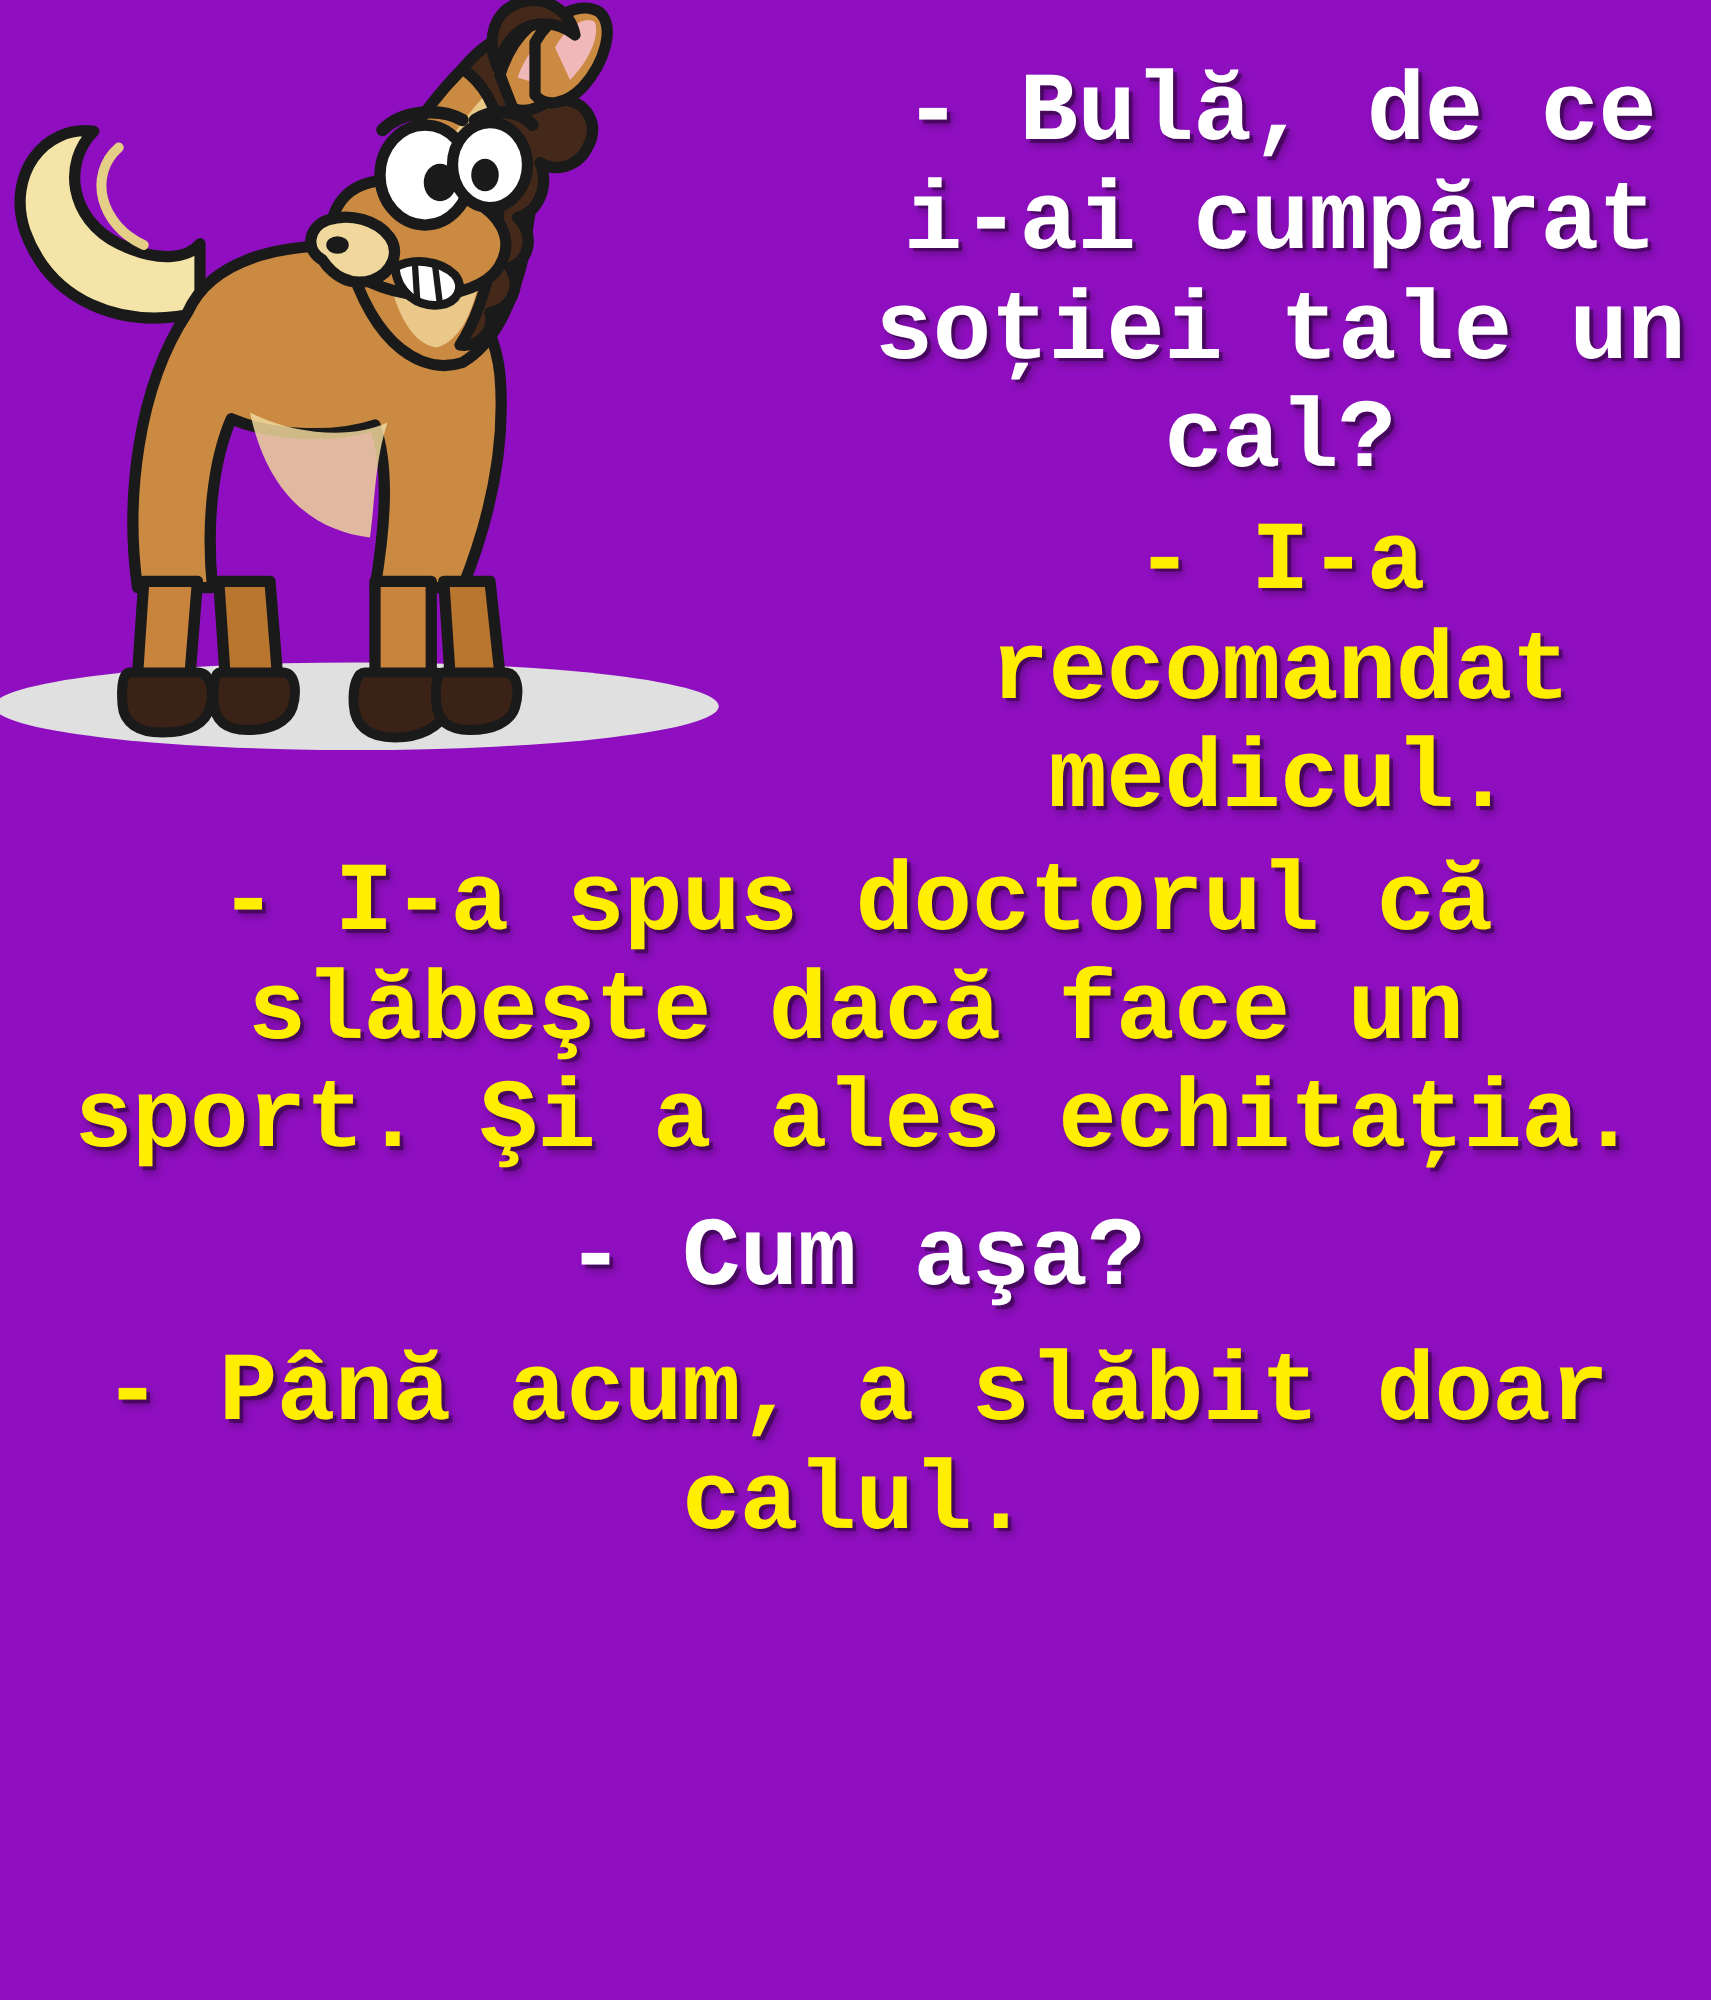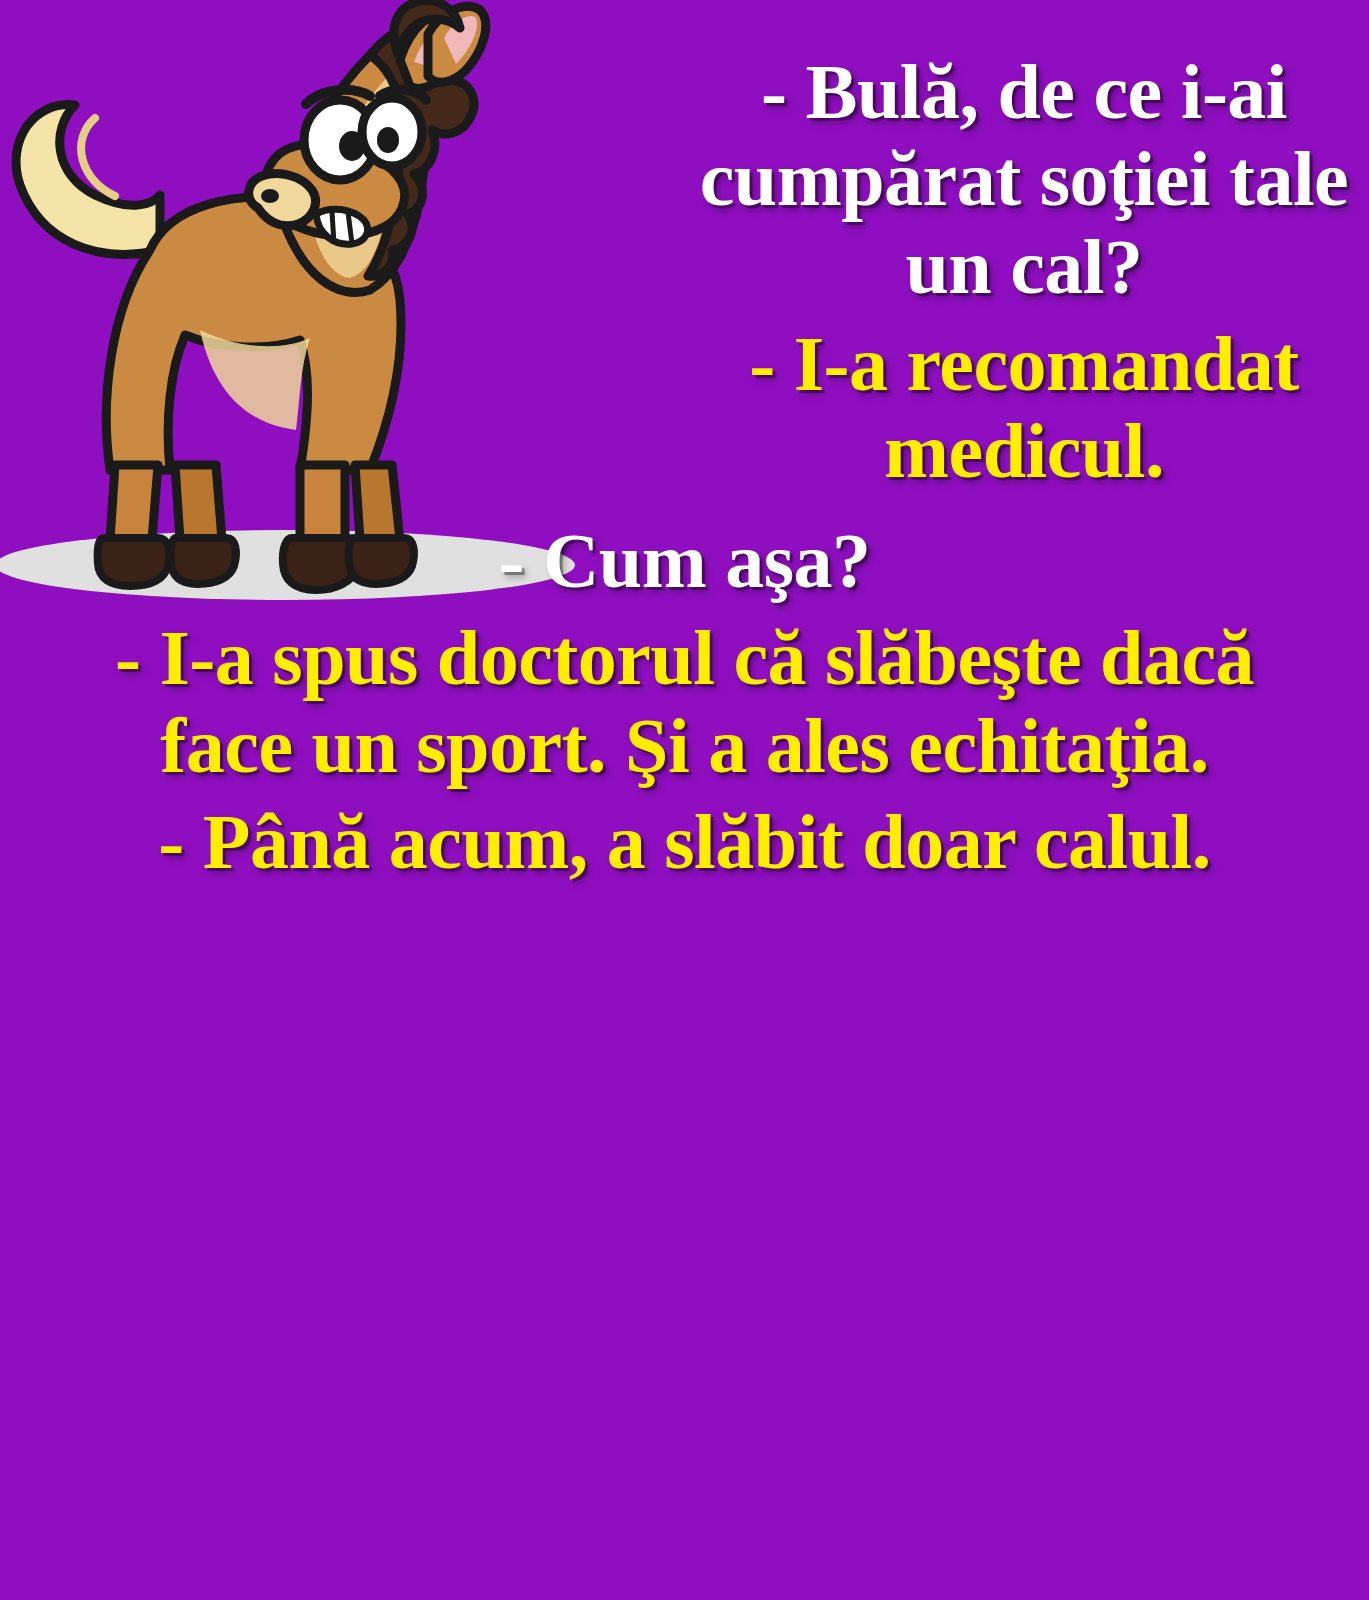--- a/index.html
+++ b/index.html
@@ -6,21 +6,21 @@
     margin: 0;
     padding: 0;
     background: #8f0fc0;
   }
   #meme {
     position: relative;
     width: 1369px;
     height: 1600px;
     background: #8f0fc0;
     overflow: hidden;
-    font-family: Liberation Serif, serif;
+    font-family: Liberation Mono, monospace;
   }
 
   
   #horse-figure {
     position: absolute;
     left: 0px;
     top: 0px;
     width: 620px;
     height: 620px;
   }
@@ -63,21 +63,21 @@
     margin-right: 0;
   }
   .full-width {
     width: 100%;
   }
   #line-1 { margin-top: 18px; }
   #line-2 { margin-top: 10px; }
   #line-3 { margin-top: 22px; }
   #line-4 { margin-top: 10px; }
   #line-5 { margin-top: 18px; }
-  #line-6 { margin-top: 9px; }
+  #line-6 { margin-top: 21px; }
 </style>
 </head>
 <body>
 
 <div id="meme">
 
   <div id="horse-figure">
     <svg viewBox="0 0 620 620" xmlns="http://www.w3.org/2000/svg">
 
       <ellipse cx="285" cy="565" rx="290" ry="35" fill="#e0e0e0"></ellipse>
@@ -149,18 +149,18 @@
       <path d="M444 38 C 454 20, 470 12, 476 18 C 480 30, 470 50, 456 64 Z" fill="#f0b8b8"></path>
 
       <path d="M398 54 C 388 30, 396 8, 416 2 C 436 -4, 456 8, 460 28
                C 446 16, 424 16, 412 28 C 404 36, 400 44, 398 54 Z" fill="#44291a" stroke="#1a1a1a" stroke-width="9" stroke-linejoin="round"></path>
     </svg>
   </div>
 
   <div id="text-block">
     <p class="joke-line line-white wrap-right" id="line-1">- Bulă, de ce i-ai cumpărat soţiei tale un cal?</p>
     <p class="joke-line line-yellow wrap-right" id="line-2">- I-a recomandat medicul.</p>
+    <p class="joke-line line-yellow full-width" id="line-4">- I-a spus doctorul că slăbeşte dacă face un sport. Şi a ales echitaţia.</p>
     <p class="joke-line line-white full-width" id="line-3">- Cum aşa?</p>
-    <p class="joke-line line-yellow full-width" id="line-4">- I-a spus doctorul că slăbeşte dacă face un sport. Şi a ales echitaţia.</p>
     <p class="joke-line line-yellow full-width" id="line-6">- Până acum, a slăbit doar calul.</p>
   </div>
 
 </div>
 
 </body></html>

